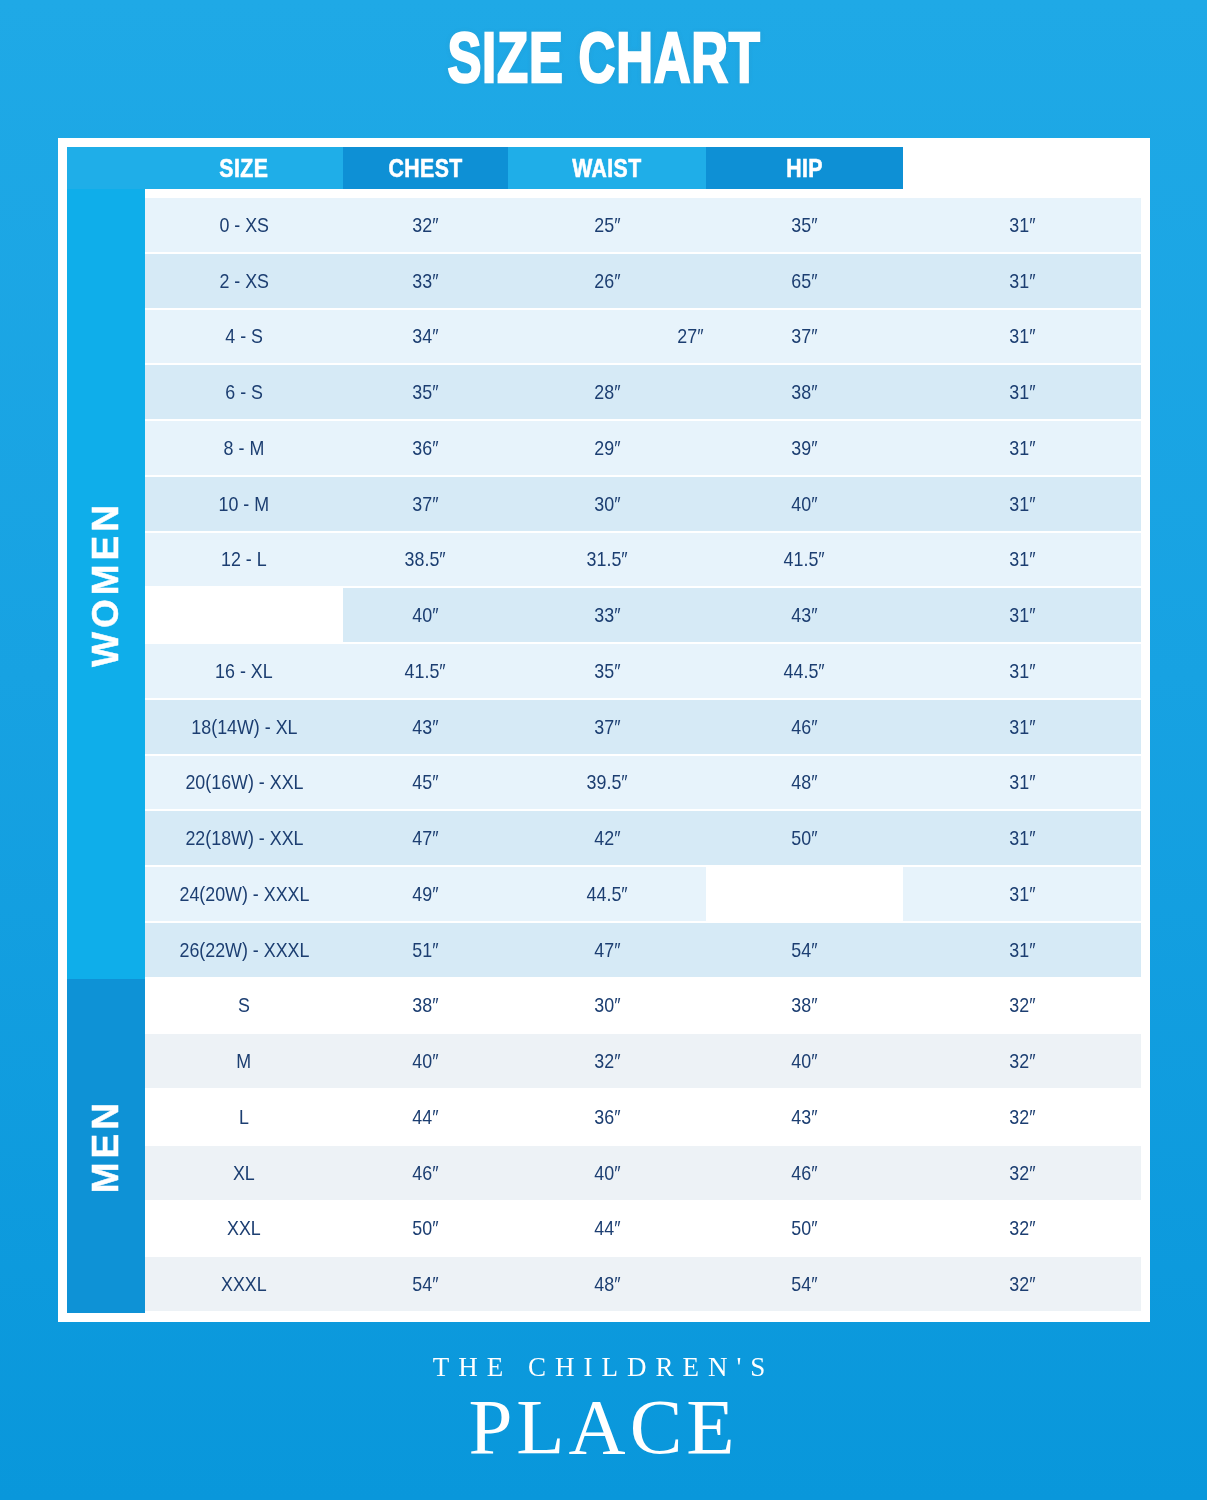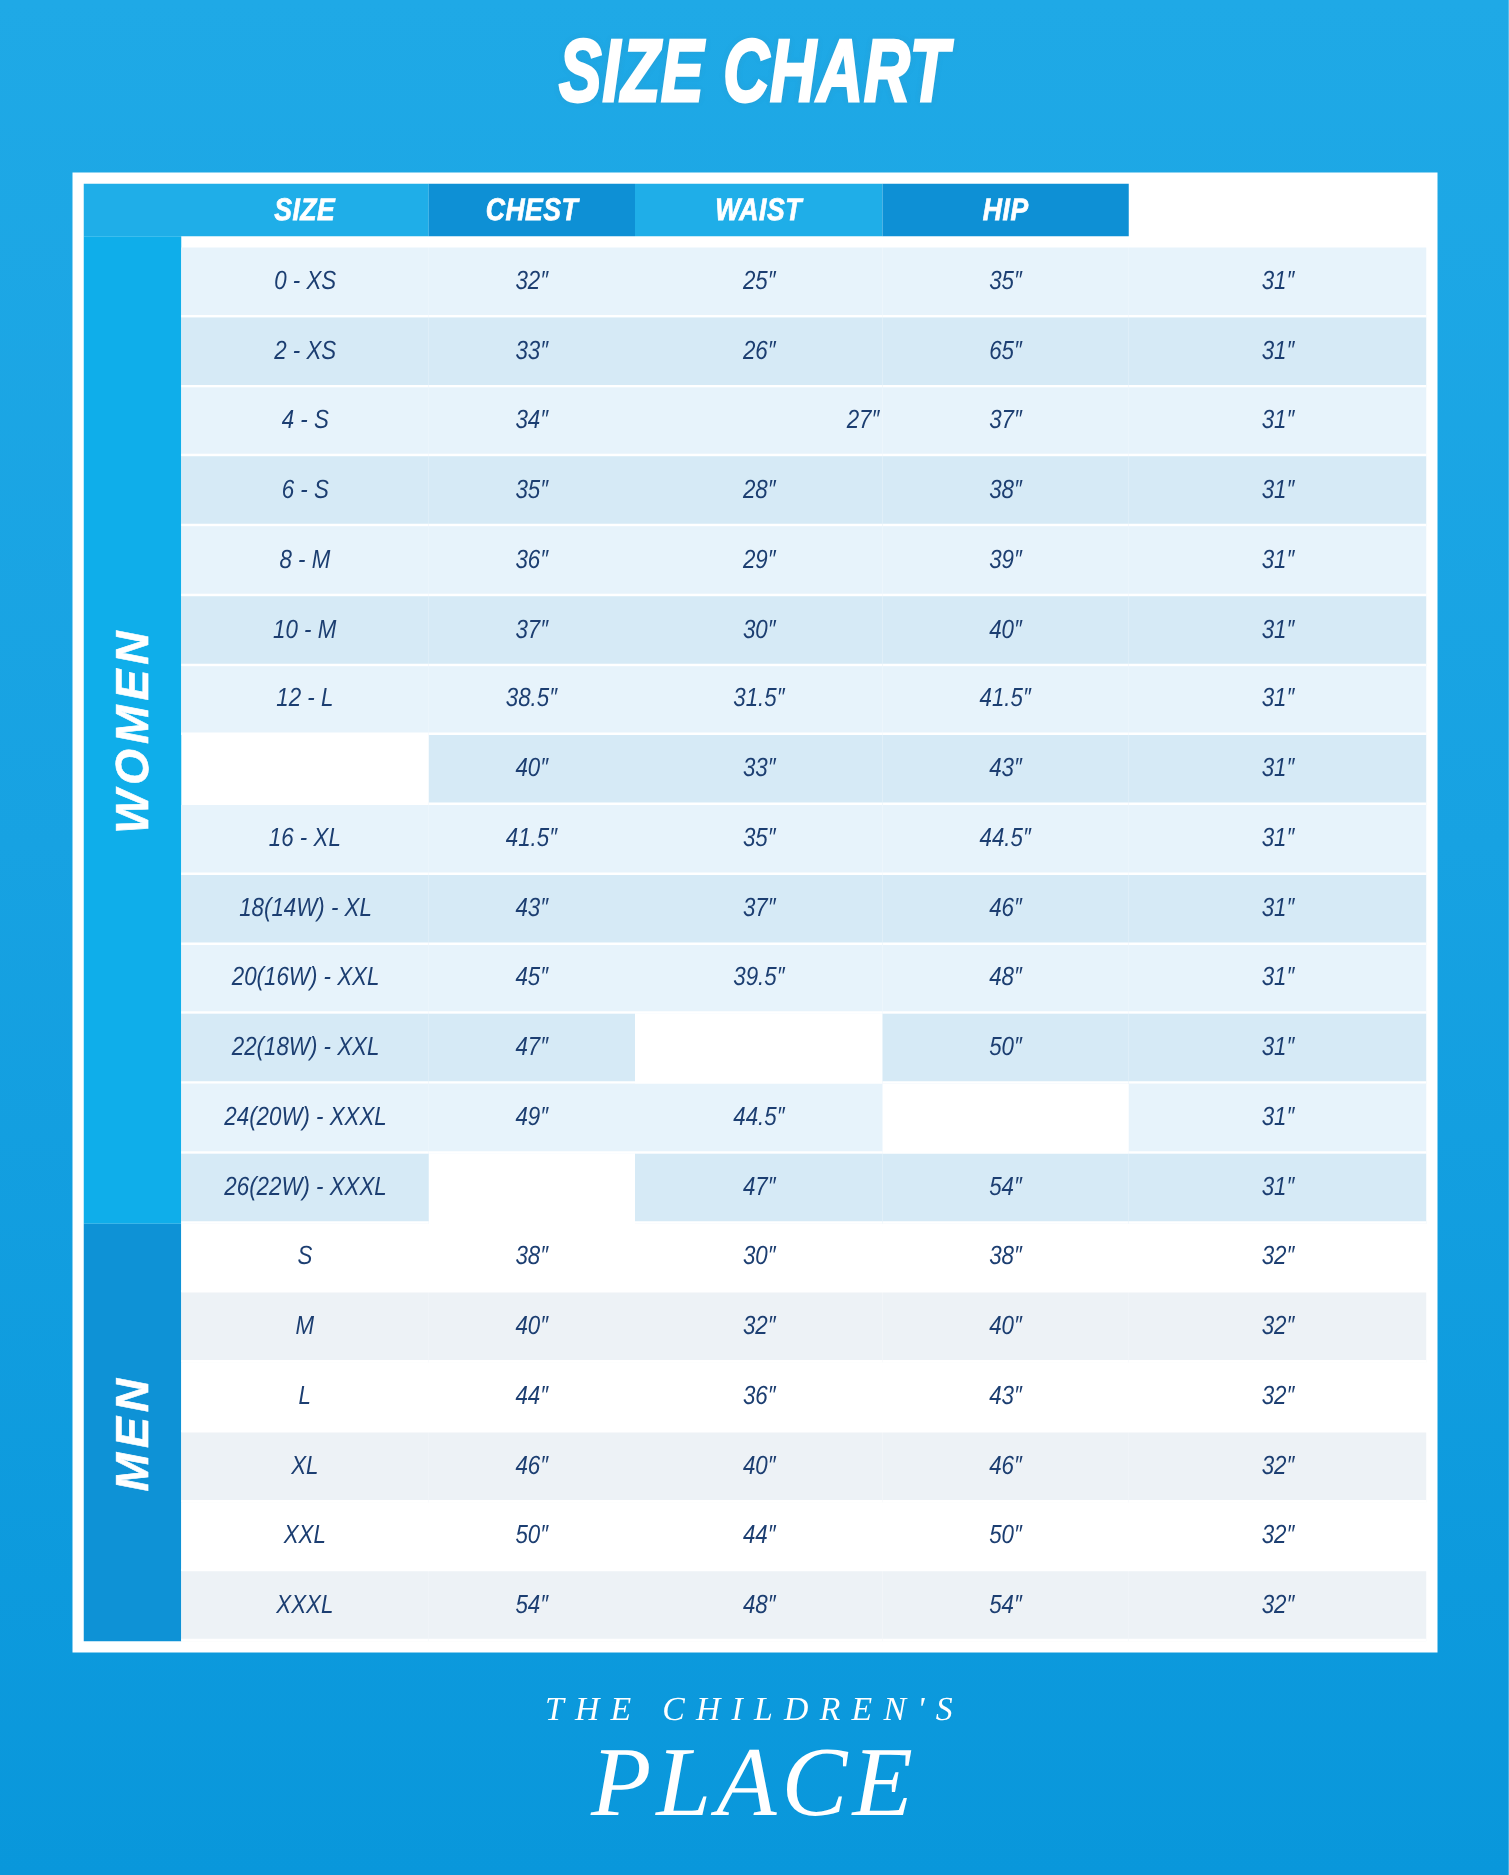--- a/index.html
+++ b/index.html
@@ -2,21 +2,21 @@
 <html><head>
 <meta charset="utf-8">
 <style>
   html,body{margin:0;padding:0;}
   body{
     width:1207px;height:1500px;
     font-family:"Liberation Sans", sans-serif;
     background:linear-gradient(180deg,#1FA9E6 0%,#17A2E2 45%,#0997DB 100%);
     overflow:hidden;
   }
-  .page{position:relative;width:1207px;height:1277px;font-style:italic;}
+  .page{position:relative;width:1207px;height:1277px;}
 
   
   .title-wrap{position:absolute;top:22px;left:0;width:100%;text-align:center;}
   .title{
     display:inline-block;margin:0;
     font-size:62px;font-weight:bold;color:#fff;
     letter-spacing:1px;
     transform:scale(0.82,1.14);
     -webkit-text-stroke:2.2px #ffffff;
     text-shadow:0 0 5px rgba(90,120,140,0.25);
@@ -268,40 +268,46 @@
         </div>
         <div class="cell w0" style="grid-area: 13 / 6;">
           <span class="cnd">31″</span>
         </div>
         <div class="cell w1" style="grid-area: 14 / 2;">
           <span class="cnd">22(18W) - XXL</span>
         </div>
         <div class="cell w1" style="grid-area: 14 / 3;">
           <span class="cnd">47″</span>
         </div>
+        <div class="cell w1" style="grid-area: 14 / 4;">
+          <span class="cnd">42″</span>
+        </div>
         <div class="cell w1" style="grid-area: 14 / 5;">
           <span class="cnd">50″</span>
         </div>
         <div class="cell w1" style="grid-area: 14 / 6;">
           <span class="cnd">31″</span>
         </div>
         <div class="cell w0" style="grid-area: 15 / 2;">
           <span class="cnd">24(20W) - XXXL</span>
         </div>
         <div class="cell w0" style="grid-area: 15 / 3;">
           <span class="cnd">49″</span>
         </div>
         <div class="cell w0" style="grid-area: 15 / 4;">
           <span class="cnd">44.5″</span>
         </div>
         <div class="cell w0" style="grid-area: 15 / 6;">
           <span class="cnd">31″</span>
         </div>
         <div class="cell w1" style="grid-area: 16 / 2;">
           <span class="cnd">26(22W) - XXXL</span>
+        </div>
+        <div class="cell w1" style="grid-area: 16 / 3;">
+          <span class="cnd">51″</span>
         </div>
         <div class="cell w1" style="grid-area: 16 / 4;">
           <span class="cnd">47″</span>
         </div>
         <div class="cell w1" style="grid-area: 16 / 5;">
           <span class="cnd">54″</span>
         </div>
         <div class="cell w1" style="grid-area: 16 / 6;">
           <span class="cnd">31″</span>
         </div>

